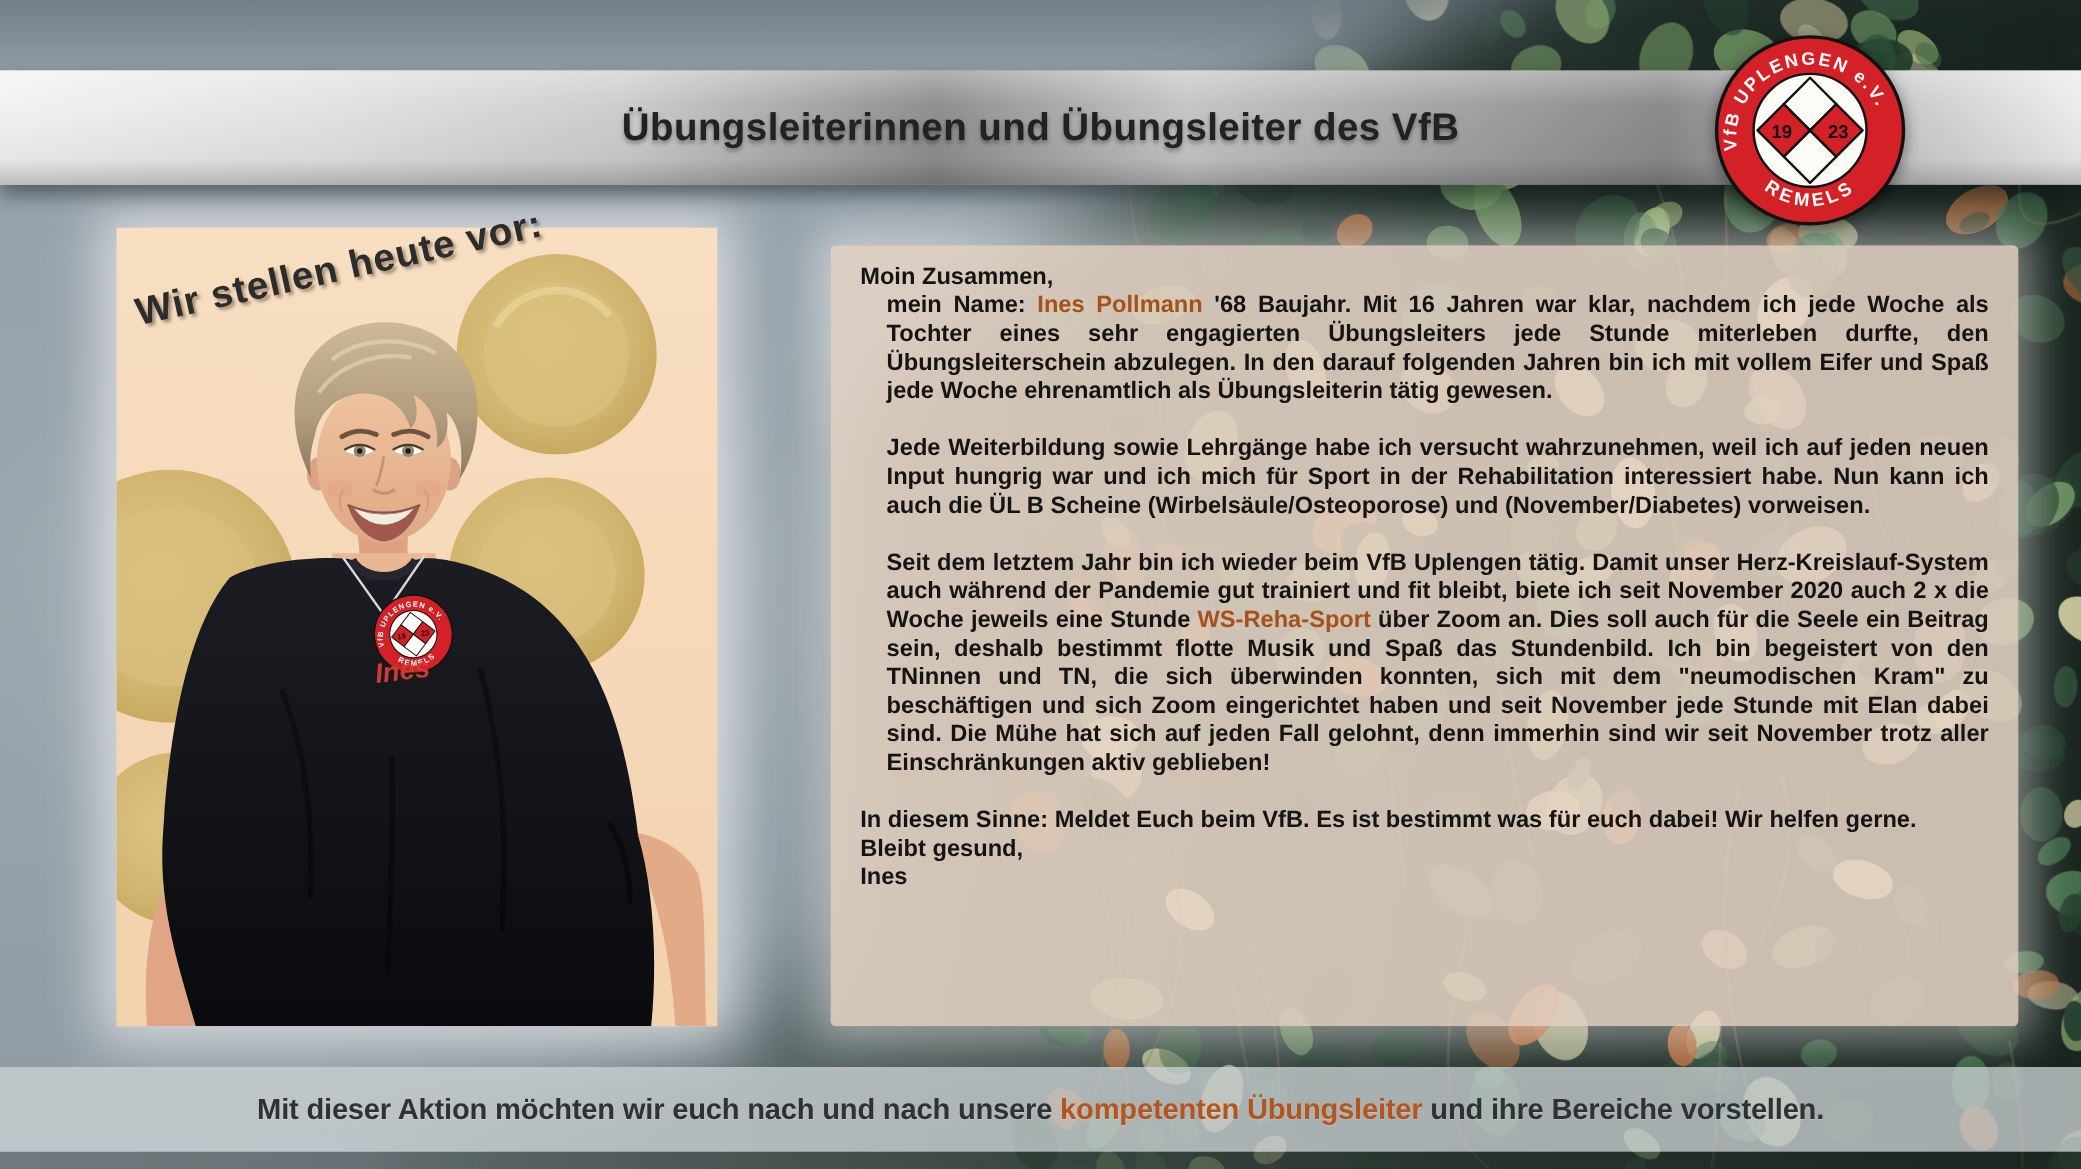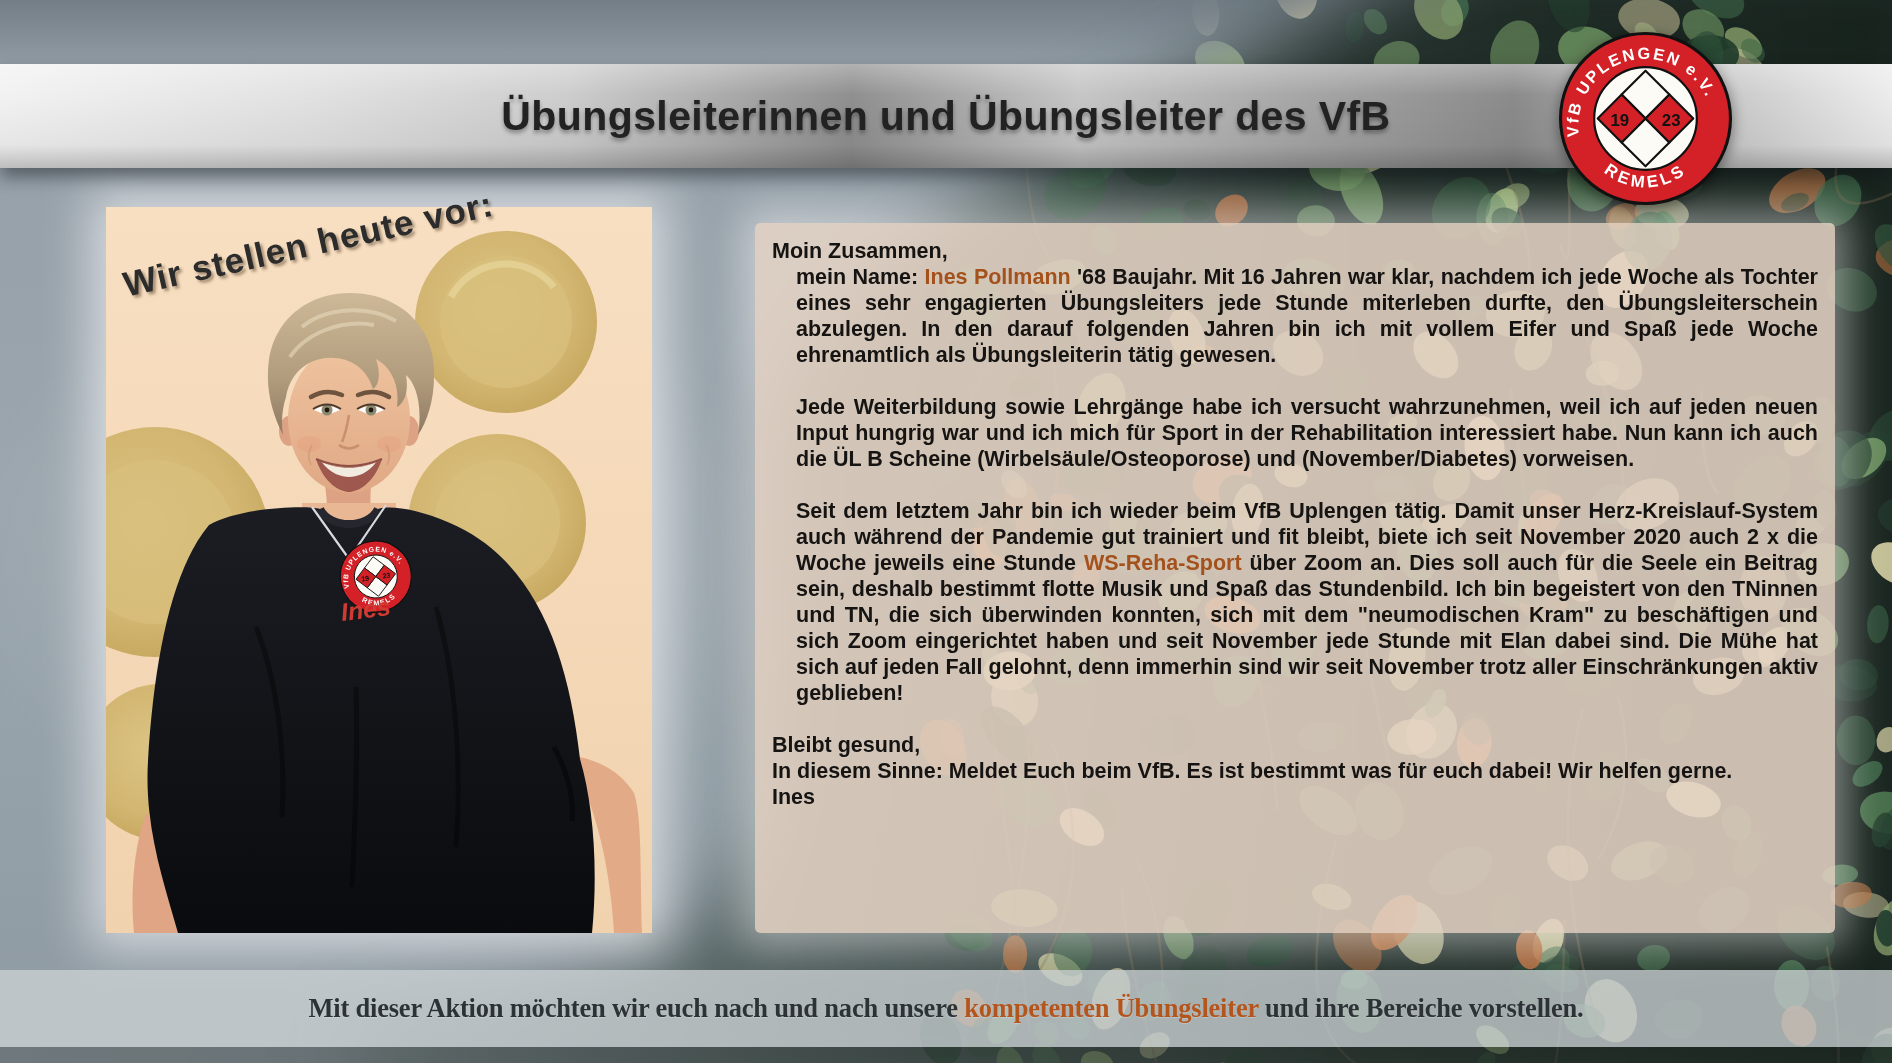--- a/index.html
+++ b/index.html
@@ -15,49 +15,49 @@
       radial-gradient(900px 520px at 1280px 560px, rgba(255,255,255,.14), transparent 72%),
       linear-gradient(180deg, rgba(70,80,90,.30), rgba(70,80,90,0) 70px);
     pointer-events:none;}
   #leaf-layer{position:absolute;inset:0;z-index:1;}
   
   #header-bar{position:absolute;left:0;top:64px;width:100%;height:104px;z-index:4;
     background:
       linear-gradient(180deg, rgba(255,255,255,.30), rgba(255,255,255,0) 30%, rgba(0,0,0,.05) 78%, rgba(0,0,0,.22) 100%),
       linear-gradient(90deg,#f2f2f2 0%,#e2e2e2 16%,#cdcdcd 30%,#8f8f8f 45%,#c6c6c6 57%,#a8a8a8 68%,#8b8b8b 80%,#cccccc 92%,#ececec 100%);
     box-shadow:0 9px 16px rgba(15,20,26,.48);}
-  #page-title{width:100%;text-align:center;line-height:104px;font-size:41px;font-weight:bold;
+  #page-title{width:100%;text-align:center;line-height:104px;font-size:35px;font-weight:bold;
     color:#222;letter-spacing:.4px;text-shadow:0 3px 4px rgba(0,0,0,.35);}
   
   #club-logo-box{position:absolute;left:1557px;top:30px;width:177px;height:177px;z-index:5;
     filter:drop-shadow(0 4px 7px rgba(0,0,0,.45));}
   
   #photo-box{position:absolute;left:106px;top:207px;width:546px;height:726px;z-index:3;
     box-shadow:0 0 46px 16px rgba(255,255,255,.60);background:#f6dabb;}
   #photo-box svg{display:block;}
   #photo-caption{position:absolute;left:18px;top:58px;width:560px;z-index:4;
     transform:rotate(-12.5deg);transform-origin:0 50%;
     font-size:35px;font-weight:bold;color:#2c2c2c;letter-spacing:1px;
     text-shadow:2px 3px 3px rgba(60,40,20,.45);}
   
   #text-panel{position:absolute;left:755px;top:223px;width:1080px;height:710px;z-index:3;
     background:rgba(230,212,197,.87);border-radius:5px;
     box-shadow:0 0 40px 14px rgba(255,255,255,.45);
-    padding:15px 17px;box-sizing:border-box;}
+    padding:15px 27px;box-sizing:border-box;}
   .para{font-size:21.5px;line-height:26px;font-weight:bold;color:#161412;
     text-align:justify;margin:0;}
   .para.gap{margin-bottom:26px;margin-left:24px;}
   .para .hl{color:#a4511c;}
   
   #footer-strip{position:absolute;left:0;top:1047px;width:100%;height:16px;z-index:3;
     background:linear-gradient(90deg, rgba(72,80,78,.45), rgba(28,38,32,.55));}
   #footer-bar{position:absolute;left:0;top:970px;width:100%;height:77px;z-index:3;
     background:rgba(203,209,212,.78);display:flex;align-items:center;justify-content:center;}
   #footer-text{font-size:26.5px;font-weight:bold;color:#2d3236;letter-spacing:-.2px;
-    text-shadow:0 1px 1px rgba(255,255,255,.25);font-family:Liberation Serif, serif;}
+    text-shadow:0 1px 1px rgba(255,255,255,.25);}
   #footer-text .hl{color:#b4551d;}
 </style>
 </head>
 <body>
 
 <div id="stage">
 
   <svg id="leaf-layer" width="1892" height="1063" viewBox="0 0 1892 1063">
     <defs>
       <filter id="maskBlur" x="-20%" y="-20%" width="140%" height="140%">
@@ -539,22 +539,22 @@
       <text x="236" y="414" font-family="Liberation Sans, sans-serif" font-size="25" font-weight="bold" font-style="italic" fill="#cf3a32" transform="rotate(-7 236 414)">Ines</text>
     </svg>
   </div>
 
   <div id="text-panel">
     <div id="bio-container">
         <div class="para"><span>Moin Zusammen,</span></div>
         <div class="para gap"><span>mein Name: </span><span class="hl">Ines Pollmann</span><span> '68 Baujahr. Mit 16 Jahren war klar, nachdem ich  jede Woche als Tochter eines sehr engagierten Übungsleiters jede Stunde miterleben durfte, den Übungsleiterschein abzulegen. In den darauf folgenden Jahren bin ich mit vollem Eifer und Spaß jede Woche ehrenamtlich als Übungsleiterin tätig gewesen.</span></div>
         <div class="para gap"><span>Jede Weiterbildung sowie Lehrgänge habe ich versucht wahrzunehmen, weil ich auf jeden neuen Input hungrig war und ich mich für Sport in der Rehabilitation interessiert habe. Nun kann ich auch die ÜL B Scheine (Wirbelsäule/Osteoporose) und (November/Diabetes) vorweisen.</span></div>
         <div class="para gap"><span>Seit dem letztem Jahr bin ich wieder beim VfB Uplengen tätig. Damit unser Herz-Kreislauf-System auch während der Pandemie gut trainiert und fit bleibt, biete ich seit November 2020 auch 2 x die Woche jeweils eine Stunde </span><span class="hl">WS-Reha-Sport</span><span> über Zoom an. Dies soll auch für die Seele ein Beitrag sein, deshalb bestimmt flotte Musik und Spaß das Stundenbild. Ich bin begeistert von den TNinnen und TN, die sich überwinden konnten, sich mit dem "neumodischen Kram" zu beschäftigen und sich Zoom eingerichtet haben und seit November jede Stunde mit Elan dabei sind. Die Mühe hat sich auf jeden Fall gelohnt, denn immerhin sind wir seit November trotz aller Einschränkungen aktiv geblieben!</span></div>
+        <div class="para"><span>In diesem Sinne: Meldet Euch beim VfB. Es ist bestimmt was für euch dabei! Wir helfen gerne.</span></div>
         <div class="para"><span>Bleibt gesund,</span></div>
-        <div class="para"><span>In diesem Sinne: Meldet Euch beim VfB. Es ist bestimmt was für euch dabei! Wir helfen gerne.</span></div>
         <div class="para"><span>Ines</span></div>
       </div>
   </div>
 
   <div id="footer-strip"></div>
   <div id="footer-bar">
     <div id="footer-text"><span>Mit dieser Aktion möchten wir euch nach und nach unsere </span><span class="hl">kompetenten Übungsleiter</span><span> und ihre Bereiche vorstellen.</span></div>
   </div>
 
 </div>

